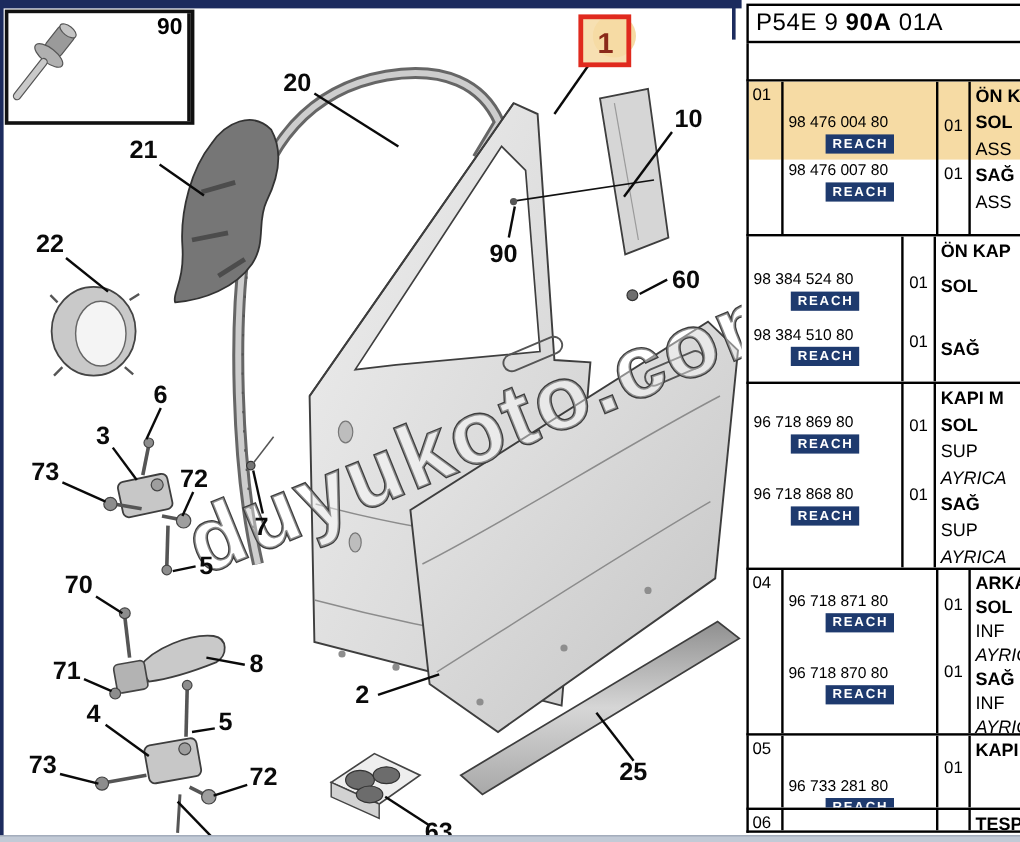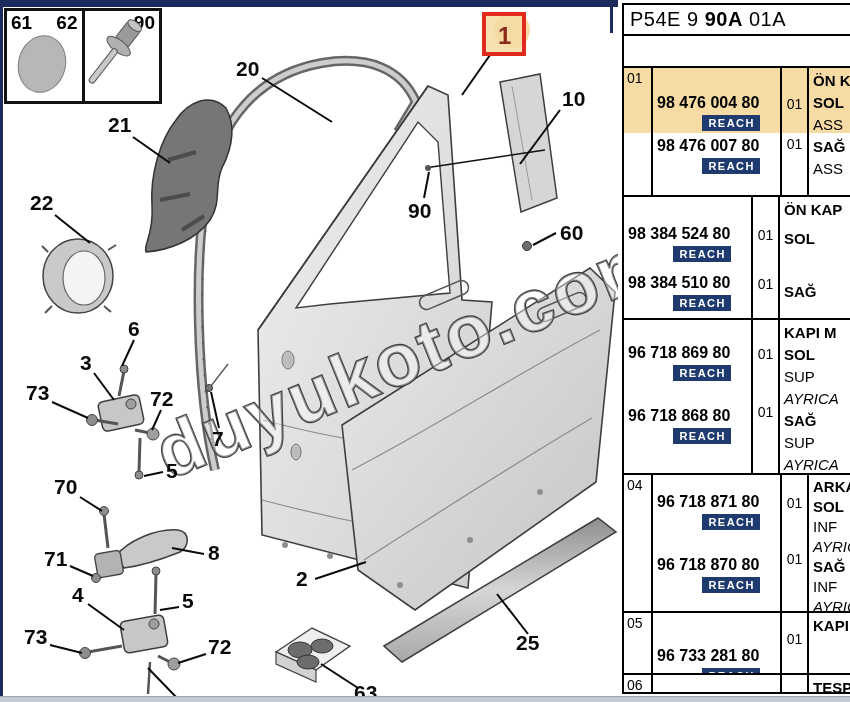--- a/index.html
+++ b/index.html
@@ -23,22 +23,22 @@
   .catalog{position:absolute;left:622px;top:3px;width:300px;font-size:15px;}
   .hdr{border:2px solid #000;height:29px;line-height:29px;padding-left:6px;font-size:20px;letter-spacing:.5px;white-space:nowrap;}
   .hdr b{font-weight:bold;}
   .hdr-empty{border:2px solid #000;border-top:none;height:30px;}
   .trow{border:2px solid #000;border-top:none;display:flex;position:relative;overflow:hidden;align-items:stretch;}
   .hl{position:absolute;left:0;top:0;height:65px;width:100%;background:#f6dba4;z-index:0;}
   .c-item{width:24px;min-width:24px;border-right:2px solid #000;padding:2px 0 0 3px;font-size:14px;position:relative;z-index:1;}
   .c-part{width:127px;min-width:127px;border-right:2px solid #000;position:relative;z-index:1;}
   .c-qty{width:25px;min-width:25px;border-right:2px solid #000;position:relative;z-index:1;font-size:14px;text-align:center;}
   .c-desc{flex:1;padding:2px 0 0 4px;position:relative;z-index:1;line-height:22px;white-space:nowrap;}
-  .pn{font-weight:bold;font-size:16px;padding-left:4px;white-space:nowrap;}
-  .reach-row{text-align:right;padding-right:20px;margin-top:1px;}
+  .pn{font-weight:normal;font-size:13px;padding-left:4px;white-space:nowrap;}
+  .reach-row{text-align:center;padding-right:0;margin-top:1px;}
   .reach{display:inline-block;background:#1e3a6e;color:#fff;font-weight:bold;font-size:11px;letter-spacing:1.5px;padding:2px 5px 2px 6px;}
   .dt{font-weight:bold;} .db{font-weight:bold;} .dr{font-weight:normal;} .di{font-style:italic;}
   .lh20{line-height:20px;}
   
   .r1 .pa{margin-top:26px;} .r1 .pb{margin-top:6px;} .r1 .qa{margin-top:28px;} .r1 .qb{margin-top:24px;}
   .r2 .pa{margin-top:28px;} .r2 .pb{margin-top:12px;} .r2 .qa{margin-top:30px;} .r2 .qb{margin-top:33px;}
   .r2 .g1{margin-top:7px;} .r2 .g2{margin-top:31px;}
   .r3 .pa{margin-top:24px;} .r3 .pb{margin-top:26px;} .r3 .qa{margin-top:26px;} .r3 .qb{margin-top:42px;}
   .r4 .pa{margin-top:18px;} .r4 .pb{margin-top:26px;} .r4 .qa{margin-top:20px;} .r4 .qb{margin-top:40px;}
   .r5 .pa{margin-top:34px;} .r5 .qa{margin-top:18px;}
@@ -196,25 +196,20 @@
 
   <g>
     <circle cx="512" cy="30" r="18" fill="#f6dba4"></circle>
     <rect x="484" y="14" width="40" height="40" fill="rgba(246,219,164,0.85)" stroke="#e02a1e" stroke-width="4"></rect>
     <text x="498" y="44" font-weight="bold" font-size="24" fill="#8a2a1a">1</text>
   </g>
 </svg>
 
 <div class="legend">
   <div class="cell">
-    <span class="num n61">61</span>
-    <span class="num n62">62</span>
-    <span class="oval"></span>
-  </div>
-  <div class="cell">
     <span class="num n90">90</span>
     <svg width="74" height="86" viewBox="0 0 74 86" style="position:absolute;left:0;top:2px;">
       <g transform="rotate(38 34 36)">
         <rect x="24" y="6" width="16" height="26" rx="5" fill="#9a9a9a" stroke="#555"></rect>
         <ellipse cx="32" cy="8" rx="8" ry="4" fill="#c4c4c4" stroke="#555"></ellipse>
         <ellipse cx="32" cy="34" rx="14" ry="6" fill="#b0b0b0" stroke="#555"></ellipse>
         <rect x="29" y="38" width="6" height="42" rx="3" fill="#c9c9c9" stroke="#555"></rect>
       </g>
     </svg>
   </div>

